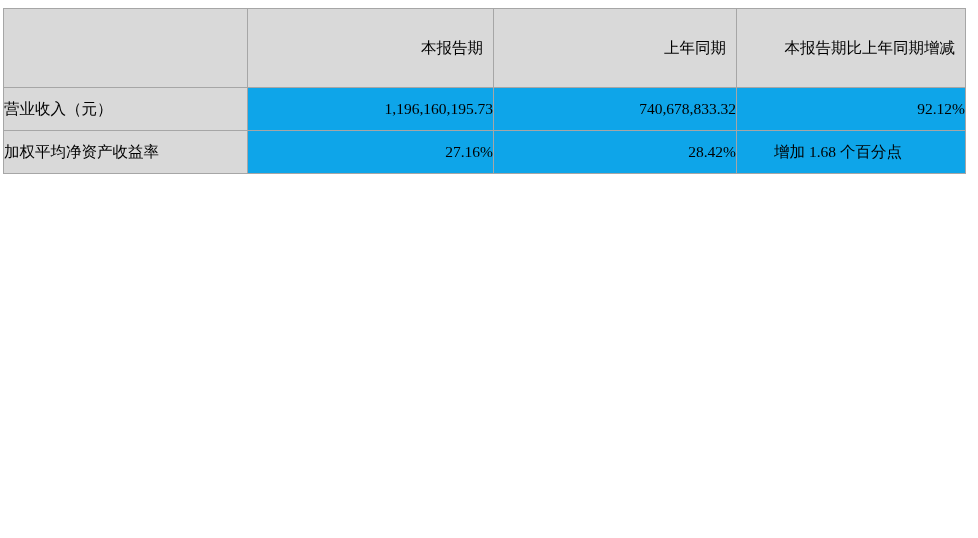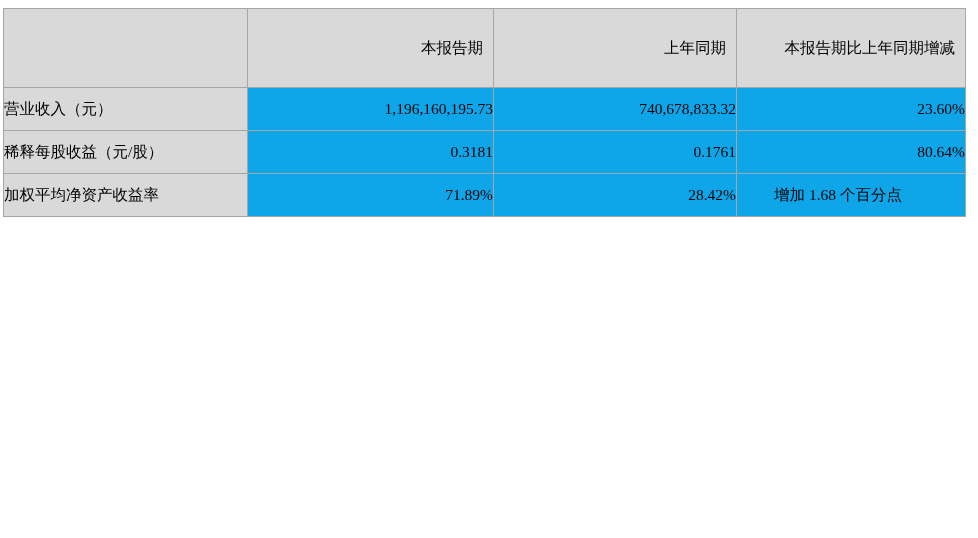--- a/index.html
+++ b/index.html
@@ -89,29 +89,23 @@
         <th>本报告期</th>
         <th>上年同期</th>
         <th>本报告期比上年同期增减</th>
       </tr>
     </thead>
     <tbody>
         <tr class="r-h1">
           <td class="label">营业收入（元）</td>
           <td class="num">1,196,160,195.73</td>
           <td class="num">740,678,833.32</td>
-          <td class="num">23.60%</td>
-        </tr>
-        <tr class="r-h1">
-          <td class="label">稀释每股收益（元/股）</td>
-          <td class="num">0.3181</td>
-          <td class="num">0.1761</td>
-          <td class="num">80.64%</td>
+          <td class="num">92.12%</td>
         </tr>
         <tr class="r-h1">
           <td class="label">加权平均净资产收益率</td>
-          <td class="num">71.89%</td>
+          <td class="num">27.16%</td>
           <td class="num">28.42%</td>
           <td class="num center">增加 1.68 个百分点</td>
         </tr>
       </tbody>
   </table>
 </div>
 
 </body></html>

